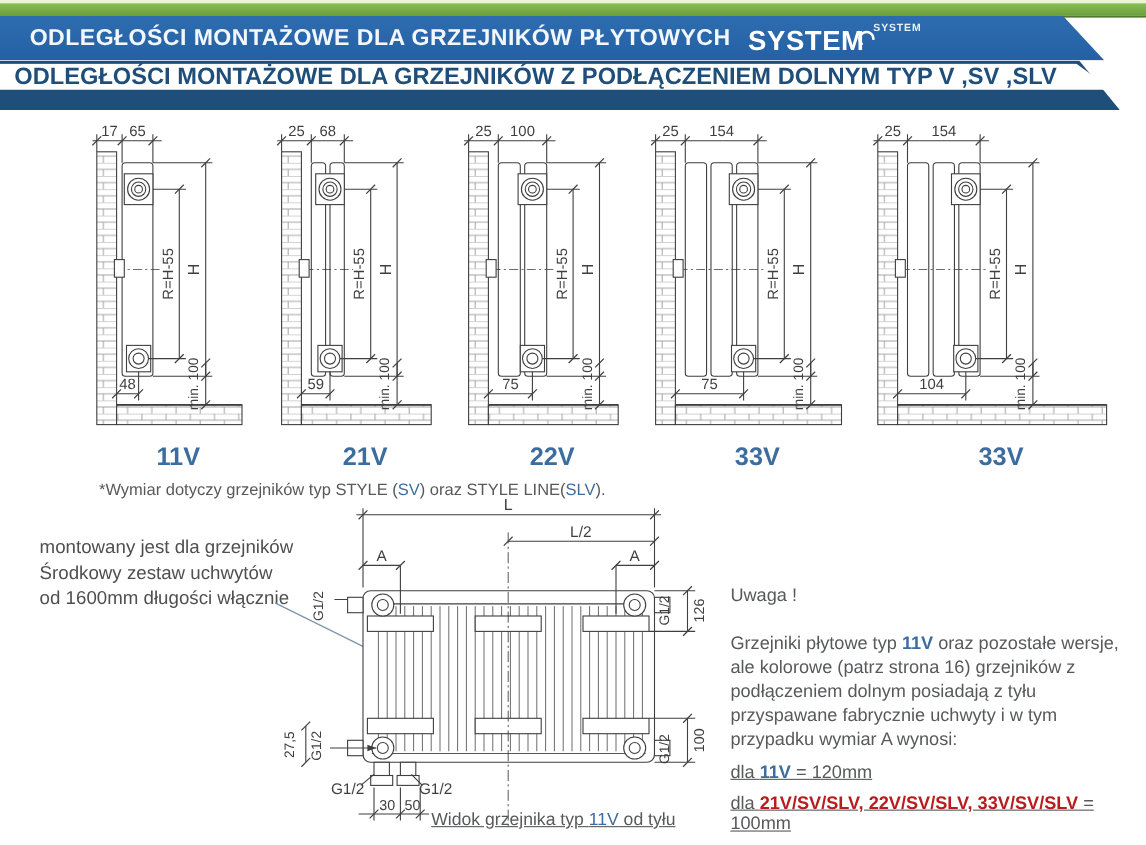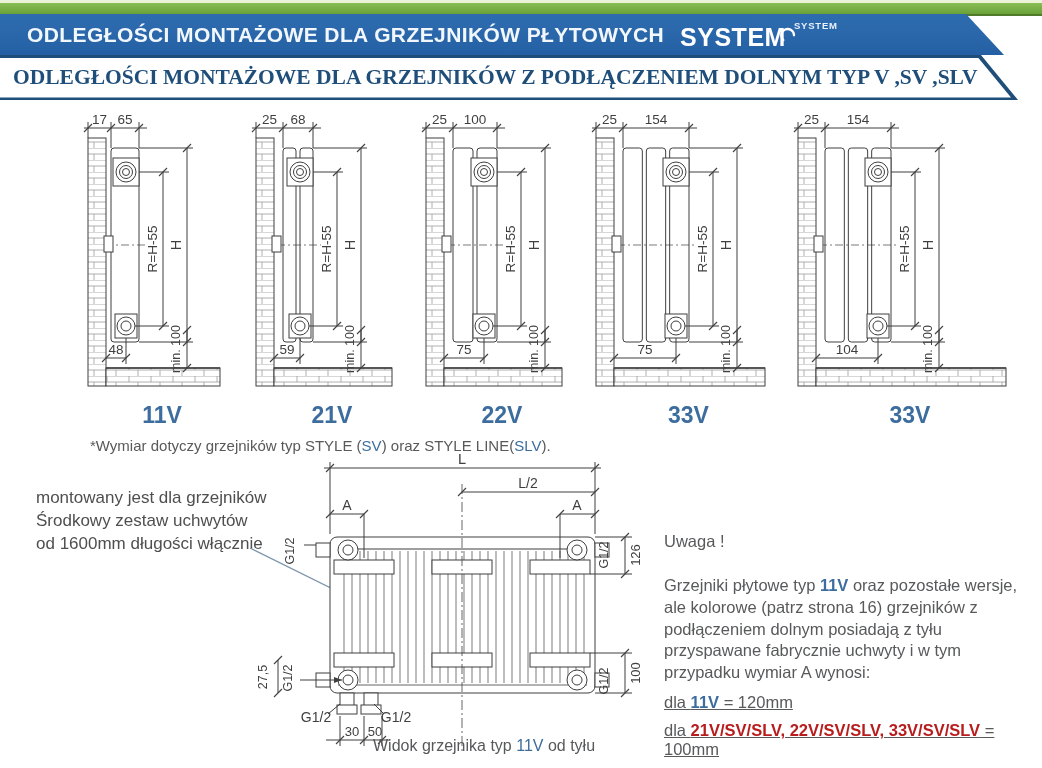--- a/index.html
+++ b/index.html
@@ -12,33 +12,33 @@
                background:linear-gradient(#2e6cb0,#2560a4);
                clip-path:polygon(0 0,966px 0,1004px 100%,0 100%);
                display:flex;align-items:center;padding-left:27px;box-sizing:border-box;}
   .h1{color:#f2f7fc;font-size:21px;font-weight:600;letter-spacing:.4px;white-space:nowrap;text-align:right;}
   .brand{display:flex;align-items:flex-end;margin-left:16px;position:relative;}
   .brand-main{color:#fff;font-size:25px;font-weight:800;letter-spacing:.5px;line-height:1;}
   .brand-arc{width:16px;height:16px;position:relative;top:-8px;margin-left:-6px;}
   .brand-sub{color:#e8f0f8;font-size:9.5px;font-weight:600;letter-spacing:.8px;margin-left:-2px;margin-bottom:19px;text-align:right;}
   .banner-white-border{position:absolute;left:0;top:55px;width:1018px;height:45px;background:#1e4e79;
                clip-path:polygon(0 0,981px 0,1018px 100%,0 100%);}
-  .banner-white{position:absolute;left:0;top:57.5px;width:1011px;height:40px;background:#fff;
+  .banner-white{position:absolute;left:0;top:57.5px;width:1011px;height:24px;background:#fff;
                clip-path:polygon(0 0,978px 0,1011px 100%,0 100%);
-               display:flex;align-items:center;padding-left:13px;box-sizing:border-box;font-family:Liberation Serif, serif;}
+               display:flex;align-items:center;padding-left:13px;box-sizing:border-box;}
   .h2{color:#1e4e79;font-size:21.5px;font-weight:600;white-space:nowrap;}
   .diag{position:absolute;top:112px;height:318px;}
   .diag-label{position:absolute;left:0;right:0;top:290px;text-align:center;
               color:#3d6d9e;font-size:23px;font-weight:700;}
   .style-note{position:absolute;left:90px;top:437px;font-size:15px;color:#595959;}
   .blue{color:#3d6d9e;}
   .bracket-note{position:absolute;left:36px;top:487px;font-size:17px;color:#4f4f4f;line-height:1.35;}
   .leader{position:absolute;left:248px;top:542px;width:220px;height:115px;}
   .rear{position:absolute;left:256px;top:450px;width:412px;height:318px;}
-  .rear-caption{position:absolute;left:373px;top:737px;font-size:16px;color:#58595b;}
+  .rear-caption{position:absolute;left:392px;top:737px;font-size:16px;color:#58595b;text-decoration:underline;}
   .uwaga{position:absolute;left:664px;top:532px;width:376px;font-size:16.5px;color:#58595b;}
   .uwaga-title{margin-bottom:24px;}
   .uwaga-para{line-height:1.32;}
   .uwaga-line{margin-top:9px;text-decoration:underline;}
   .blue-bold{color:#3d6d9e;font-weight:700;}
   .blue-semibold{color:#b91c1c;font-weight:600;}
   svg text{font-family:"Liberation Sans","DejaVu Sans",sans-serif;}
 </style>
 </head>
 <body>

